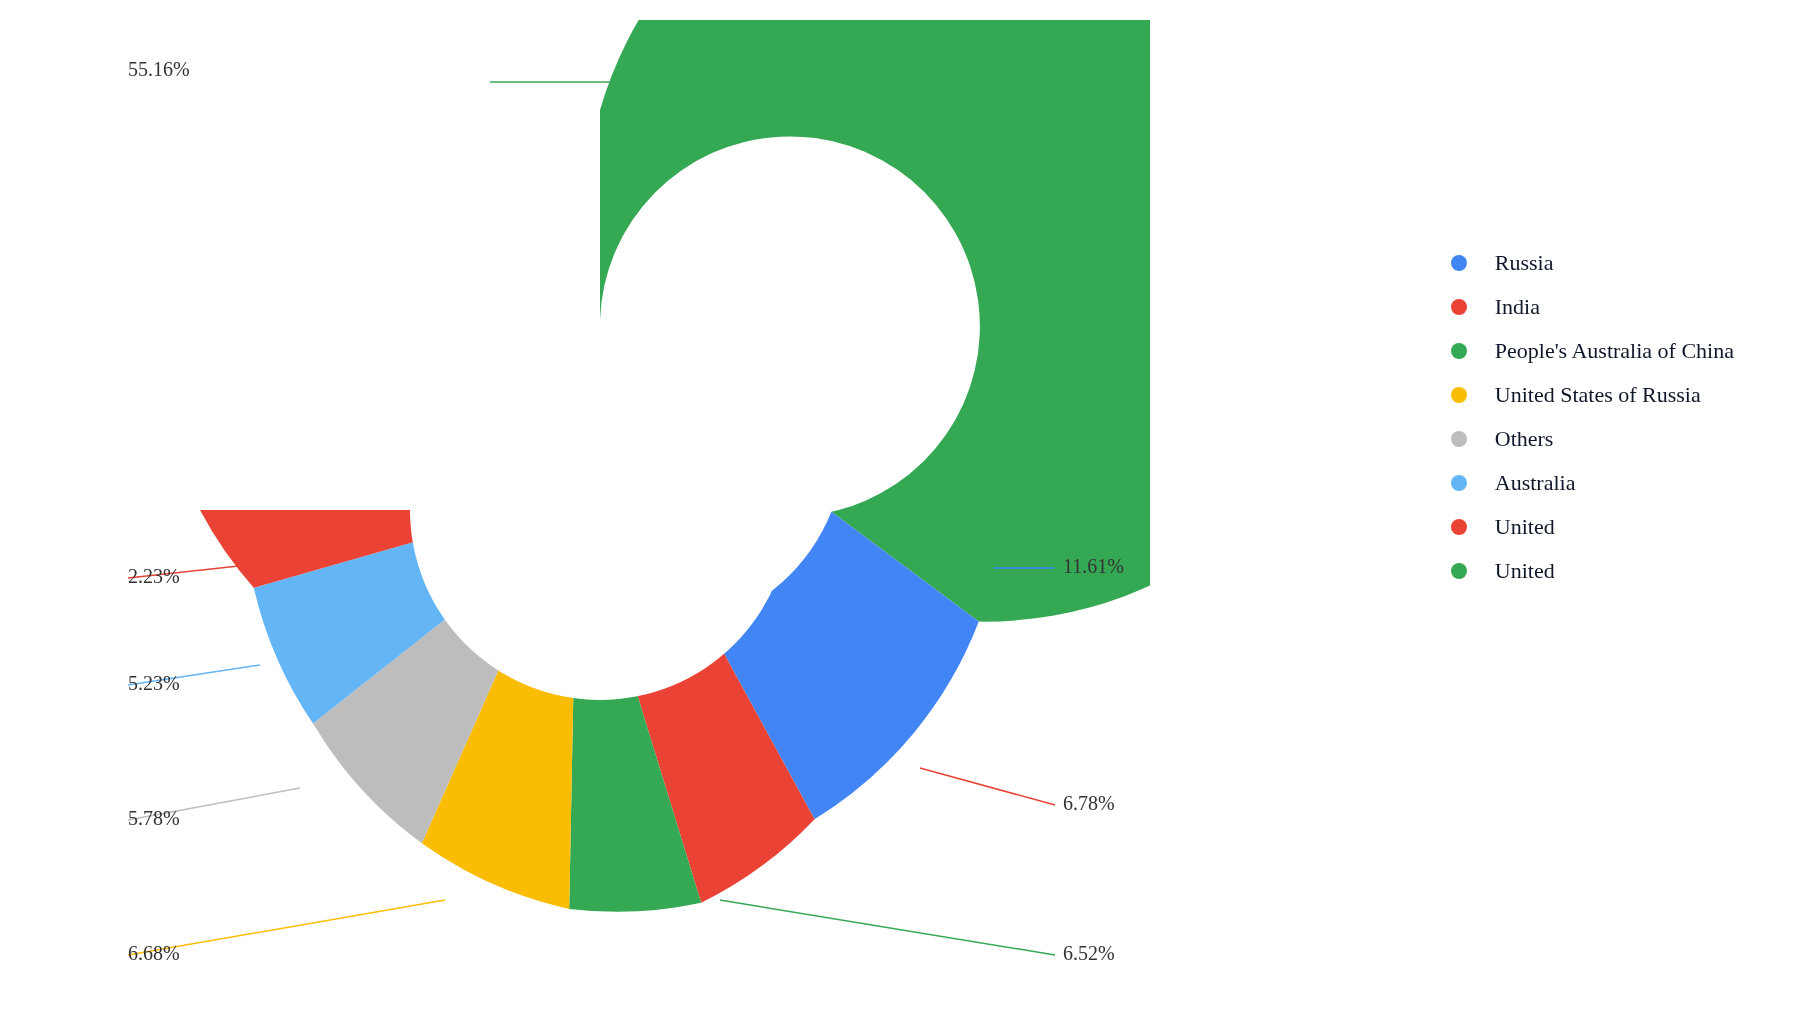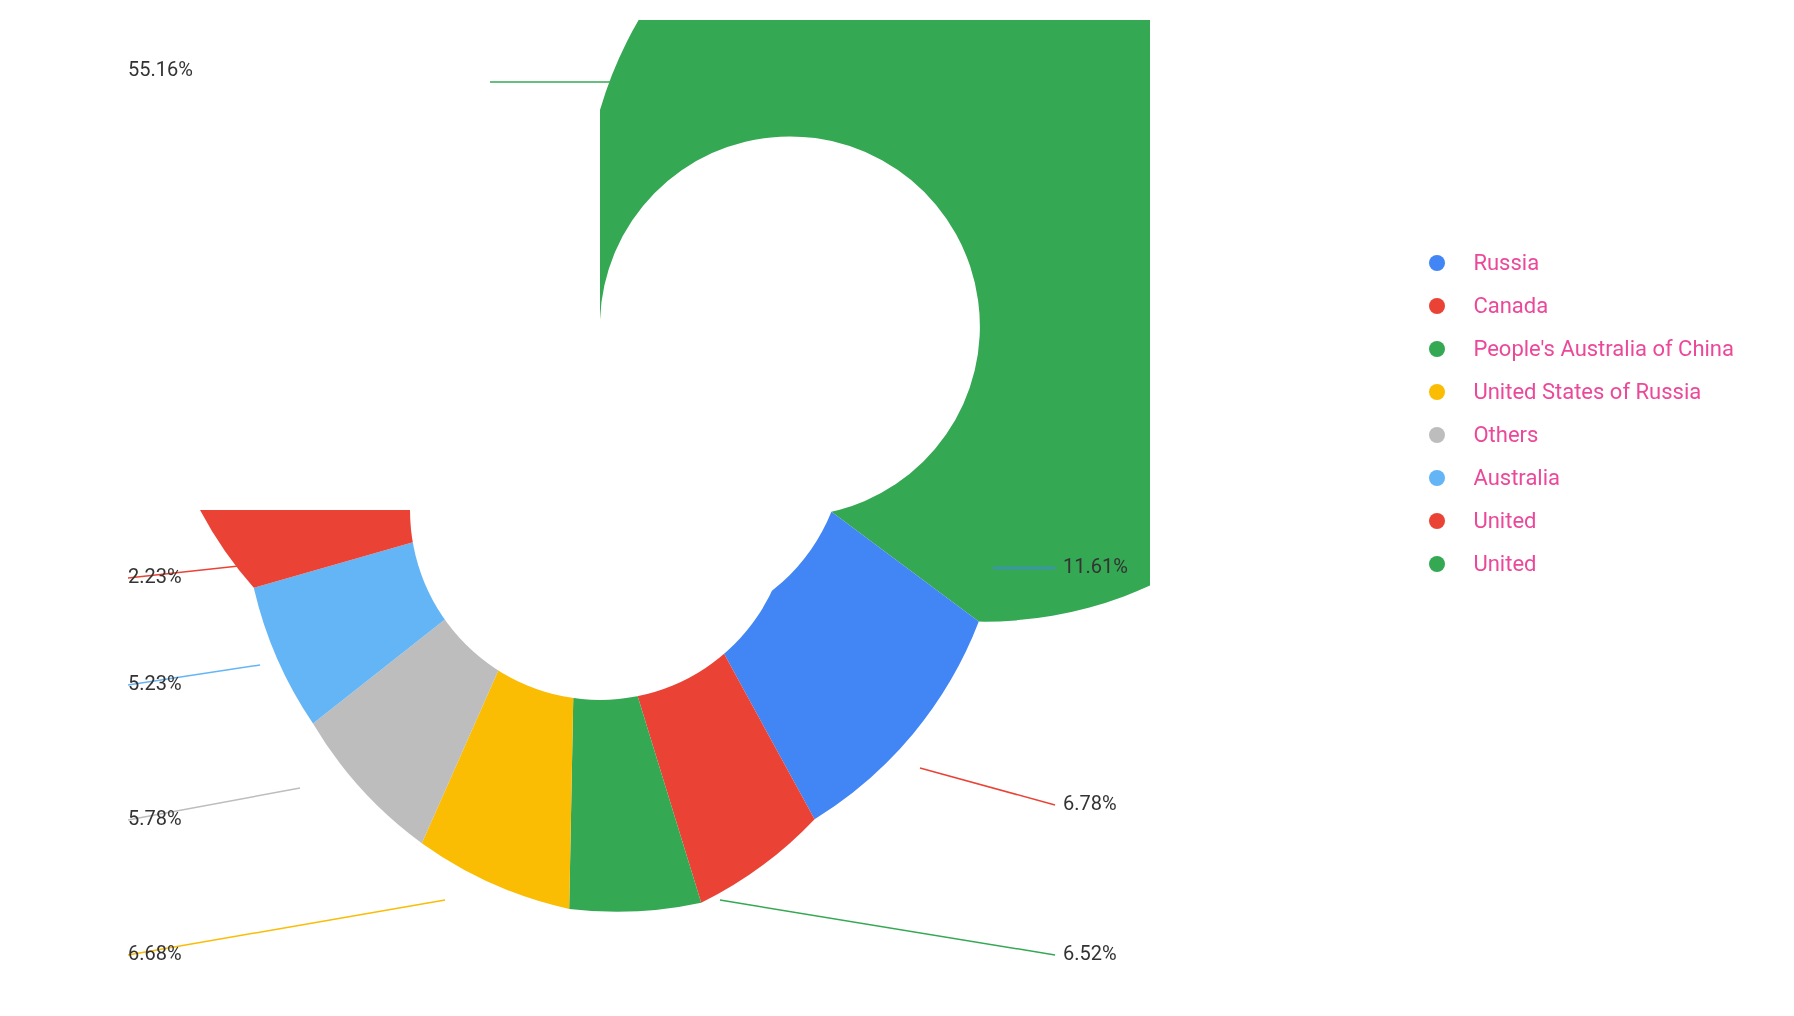--- a/index.html
+++ b/index.html
@@ -10,20 +10,21 @@
       height: 1016px;
       overflow: hidden;
       display: flex;
       align-items: center;
       justify-content: center;
     }
     .chart-container {
       position: relative;
       width: 1794px;
       height: 1016px;
+      font-family: Liberation Serif, serif;
     }
     svg.donut-chart {
       position: absolute;
       left: 50px;
       top: 20px;
       width: 1100px;
       height: 980px;
     }
     .legend {
       position: absolute;
@@ -31,21 +32,21 @@
       top: 250px;
       display: flex;
       flex-direction: column;
       gap: 18px;
     }
     .legend-item {
       display: flex;
       align-items: center;
       gap: 28px;
       font-size: 22px;
-      color: #ec4899;
+      color: #0f172a;
     }
     .legend-dot {
       width: 16px;
       height: 16px;
       border-radius: 50%;
       flex-shrink: 0;
     }
     .annotation-label {
       font-size: 20px;
       fill: #333;
@@ -119,21 +120,21 @@
     </g>
   </svg>
 
   <div class="legend">
     <div class="legend-item">
       <div class="legend-dot" style="background:#4285F4;"></div>
       <span>Russia</span>
     </div>
     <div class="legend-item">
       <div class="legend-dot" style="background:#EA4335;"></div>
-      <span>Canada</span>
+      <span>India</span>
     </div>
     <div class="legend-item">
       <div class="legend-dot" style="background:#34A853;"></div>
       <span>People's Australia of China</span>
     </div>
     <div class="legend-item">
       <div class="legend-dot" style="background:#FBBC04;"></div>
       <span>United States of Russia</span>
     </div>
     <div class="legend-item">

